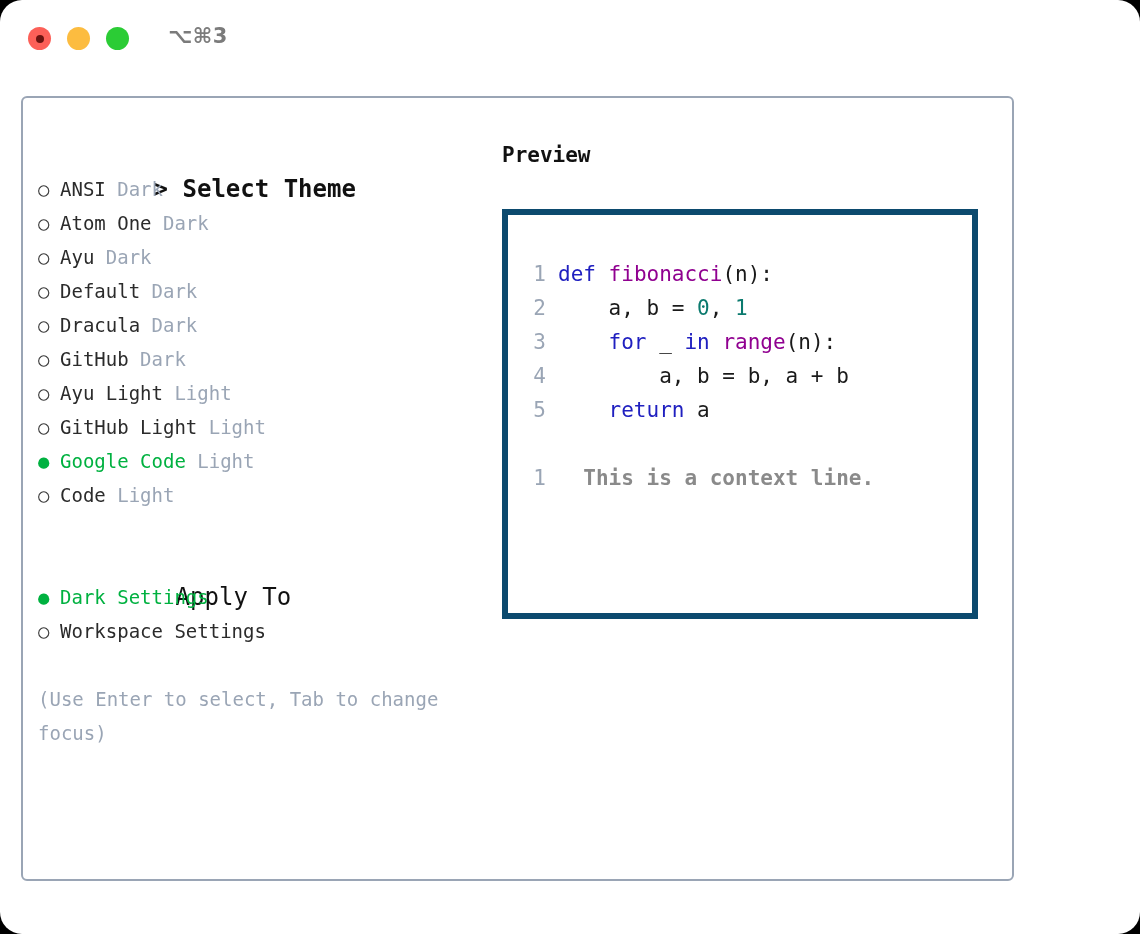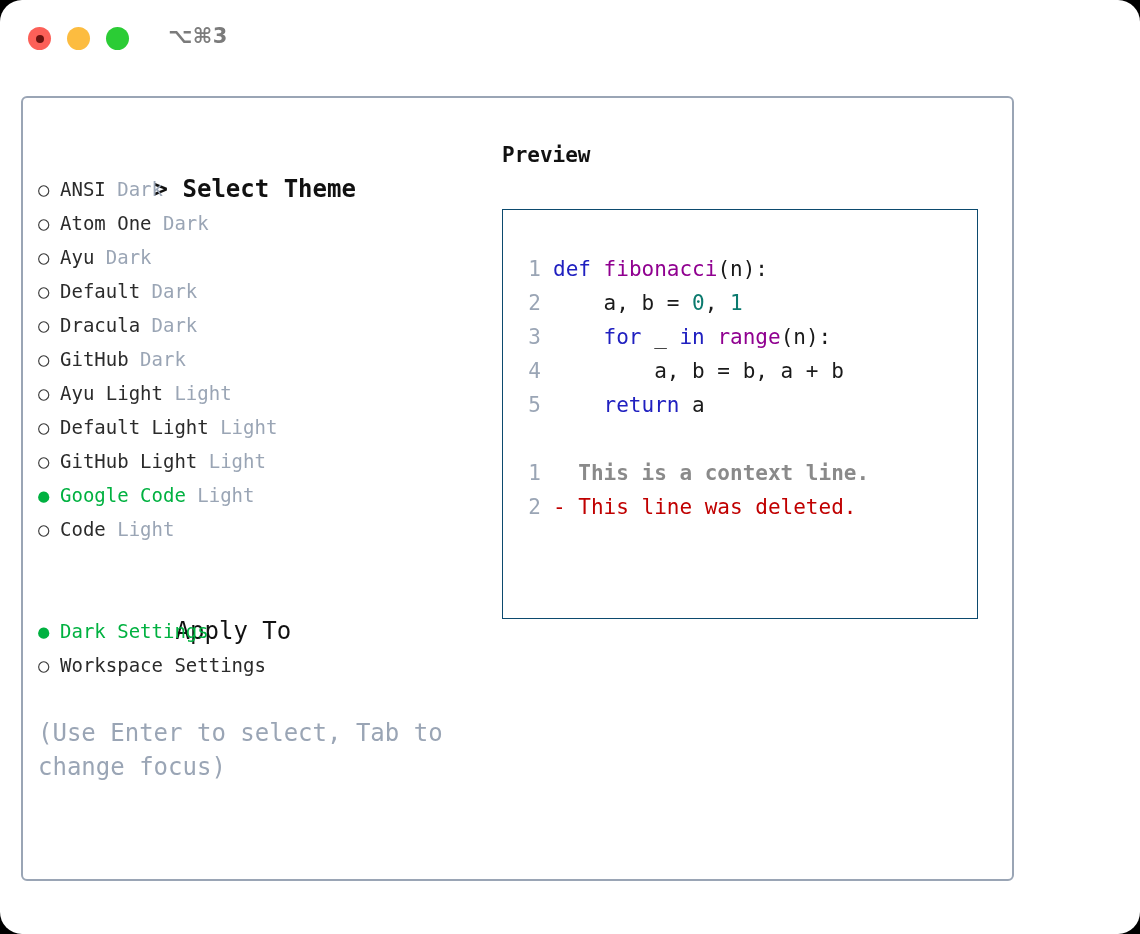--- a/index.html
+++ b/index.html
@@ -109,21 +109,21 @@
   }
   .opt-row.selected .marker { color: #00b140; }
   .opt-row.selected .opt-label { color: #00b140; }
   .opt-label { color: #2b2b2b; }
   .opt-badge { color: #9aa5b5; }
 
   #spacer-block { height: 34px; }
 
   #hint {
     margin-top: 34px;
-    font-size: 24px;
+    font-size: 19px;
     line-height: 34px;
     color: #9aa5b5;
     width: 410px;
     white-space: pre-wrap;
   }
 
   
   #right-col {
     position: absolute;
     left: 479px;
@@ -135,21 +135,21 @@
     line-height: 34px;
     font-weight: bold;
     color: #111111;
     white-space: pre;
   }
 
   #preview-box {
     margin-top: 37px;
     width: 476px;
     height: 410px;
-    border: 1px solid #0c4a6e;
+    border: 6px solid #0c4a6e;
     box-sizing: border-box;
     background: #ffffff;
     position: relative;
   }
 
   #code-area {
     position: absolute;
     left: 12px;
     top: 42px;
     right: 6px;
@@ -201,21 +201,20 @@
       </div>
 
       <div id="theme-list">
           <div class="opt-row"><span class="marker">○</span><span class="opt-label">ANSI</span><span> </span><span class="opt-badge">Dark</span></div>
           <div class="opt-row"><span class="marker">○</span><span class="opt-label">Atom One</span><span> </span><span class="opt-badge">Dark</span></div>
           <div class="opt-row"><span class="marker">○</span><span class="opt-label">Ayu</span><span> </span><span class="opt-badge">Dark</span></div>
           <div class="opt-row"><span class="marker">○</span><span class="opt-label">Default</span><span> </span><span class="opt-badge">Dark</span></div>
           <div class="opt-row"><span class="marker">○</span><span class="opt-label">Dracula</span><span> </span><span class="opt-badge">Dark</span></div>
           <div class="opt-row"><span class="marker">○</span><span class="opt-label">GitHub</span><span> </span><span class="opt-badge">Dark</span></div>
           <div class="opt-row"><span class="marker">○</span><span class="opt-label">Ayu Light</span><span> </span><span class="opt-badge">Light</span></div>
-          <div class="opt-row"><span class="marker">○</span><span class="opt-label">Default Light</span><span> </span><span class="opt-badge">Light</span></div>
           <div class="opt-row"><span class="marker">○</span><span class="opt-label">GitHub Light</span><span> </span><span class="opt-badge">Light</span></div>
           <div class="opt-row selected"><span class="marker">●</span><span class="opt-label">Google Code</span><span> </span><span class="opt-badge">Light</span></div>
           <div class="opt-row"><span class="marker">○</span><span class="opt-label">Code</span><span> </span><span class="opt-badge">Light</span></div>
         </div>
 
       <div id="spacer-block"></div>
 
       <div class="section-head">
         <span class="marker"> </span><span>Apply To</span>
       </div>
@@ -236,20 +235,19 @@
           <div id="code-lines">
               <div class="code-line"><span class="lineno">1</span><span class="tok-kw">def</span><span class="tok-txt"> </span><span class="tok-fn">fibonacci</span><span class="tok-punc">(n):</span></div>
               <div class="code-line"><span class="lineno">2</span><span class="tok-txt">    a, b = </span><span class="tok-num">0</span><span class="tok-txt">, </span><span class="tok-num">1</span></div>
               <div class="code-line"><span class="lineno">3</span><span class="tok-txt">    </span><span class="tok-kw">for</span><span class="tok-txt"> _ </span><span class="tok-kw">in</span><span class="tok-txt"> </span><span class="tok-fn">range</span><span class="tok-punc">(n):</span></div>
               <div class="code-line"><span class="lineno">4</span><span class="tok-txt">        a, b = b, a + b</span></div>
               <div class="code-line"><span class="lineno">5</span><span class="tok-txt">    </span><span class="tok-kw">return</span><span class="tok-txt"> a</span></div>
             </div>
           <div class="blank-line"></div>
           <div id="diff-lines">
               <div class="code-line"><span class="lineno">1</span><span class="diff-ctx"> </span><span class="diff-ctx"> This is a context line.</span></div>
-              <div class="code-line"><span class="lineno">2</span><span class="diff-del">-</span><span class="diff-del"> This line was deleted.</span></div>
             </div>
         </div>
       </div>
     </div>
 
   </div>
 </div>
 
 </body></html>

